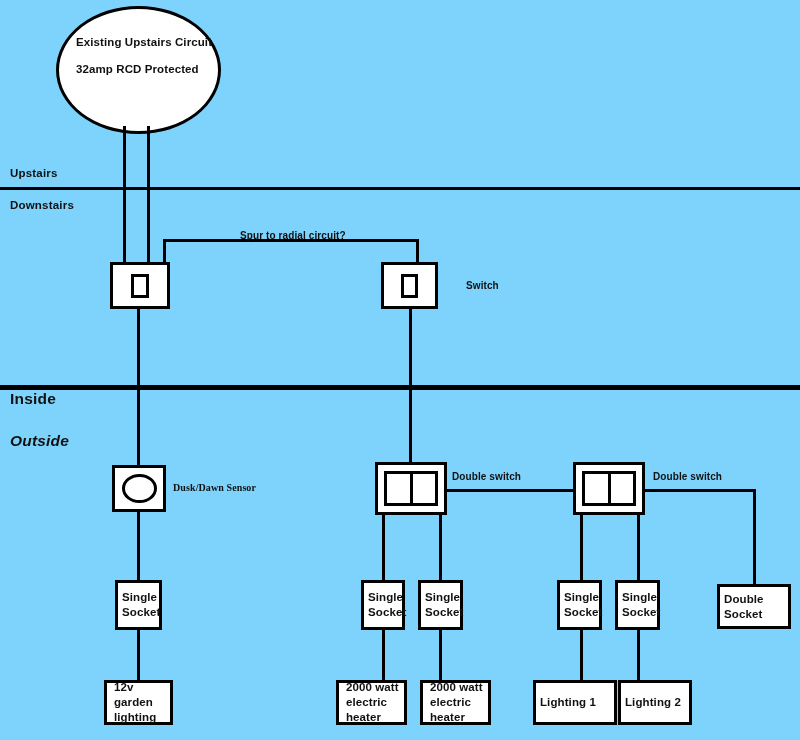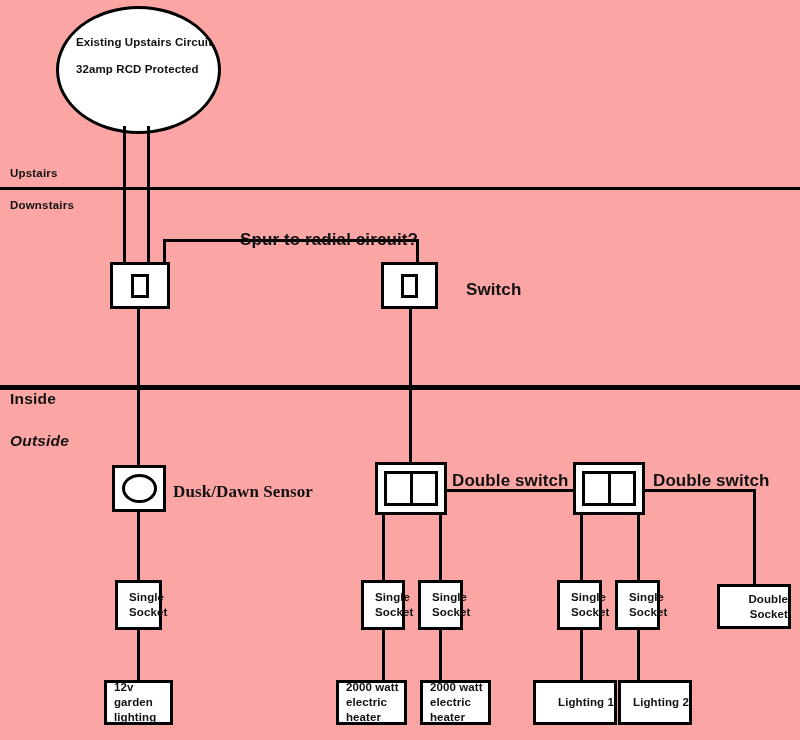--- a/index.html
+++ b/index.html
@@ -9,21 +9,21 @@
     background: #ffffff;
   }
   body {
     font-family: "Liberation Sans", sans-serif;
     -webkit-font-smoothing: antialiased;
   }
   #canvas {
     position: relative;
     width: 800px;
     height: 740px;
-    background: #fca5a5;
+    background: #7dd3fc;
     overflow: hidden;
   }
 
   
   .node {
     position: absolute;
     border: 3px solid #000000;
     background: #ffffff;
     display: flex;
     align-items: center;
@@ -33,23 +33,23 @@
     font-size: 11.5px;
     font-weight: bold;
     color: #111111;
     line-height: 1.28;
     padding-left: 7px;
     white-space: pre-line;
     letter-spacing: 0.1px;
   }
   .node.center .node-label {
     justify-content: center;
-    text-align: right;
+    text-align: left;
     width: 100%;
-    padding-left: 11px;
+    padding-left: 4px;
   }
 
   
   .wire-v {
     position: absolute;
     width: 3px;
     background: #000000;
   }
   .wire-h {
     position: absolute;
@@ -71,21 +71,21 @@
     font-weight: bold;
     color: #111111;
     white-space: nowrap;
   }
   .zone-label.small { font-size: 11.5px; letter-spacing: 0.2px; }
   .zone-label.big   { font-size: 15.5px; letter-spacing: 0.2px; margin-top: 32px; }
 
   
   .annot {
     position: absolute;
-    font-size: 17px;
+    font-size: 10px;
     font-weight: bold;
     color: #111111;
     line-height: 1.3;
     white-space: pre-line;
     letter-spacing: 0.1px;
   }
 
   
   .ellipse-node {
     position: absolute;

